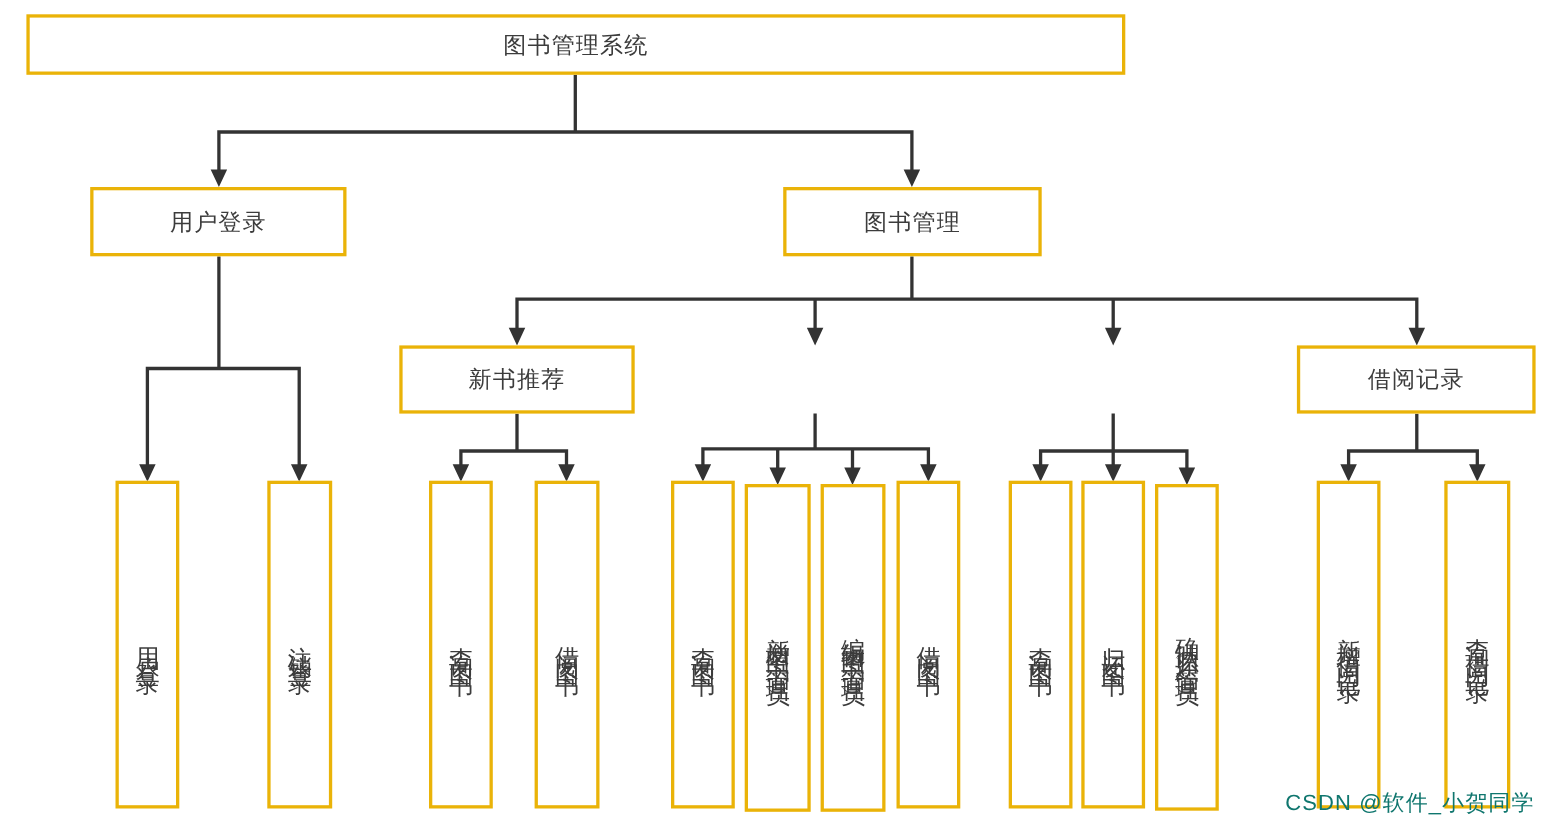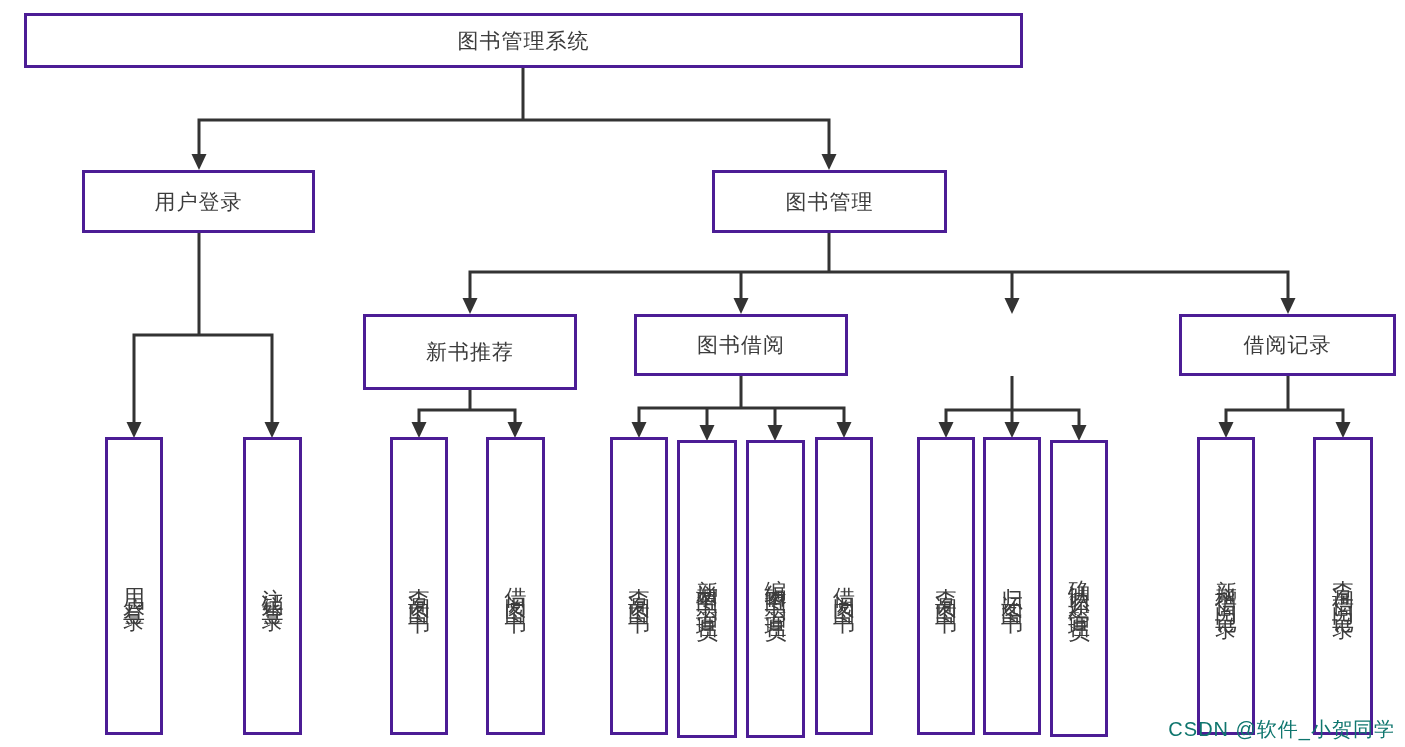--- a/index.html
+++ b/index.html
@@ -18,21 +18,21 @@
   svg.lines {
     position: absolute;
     left: 0;
     top: 0;
     width: 1405px;
     height: 747px;
   }
   .node {
     position: absolute;
     box-sizing: border-box;
-    border: 3px solid #4c1d95;
+    border: 3px solid #eab308;
     background: #ffffff;
     display: flex;
     align-items: center;
     justify-content: center;
     color: #3c3c3c;
   }
   .hnode {
     font-size: 21px;
     letter-spacing: 1px;
   }
@@ -96,25 +96,22 @@
     <span>图书管理系统</span>
   </div>
 
   <div class="node hnode" style="left:82px; top:170px; width:233px; height:63px;">
     <span>用户登录</span>
   </div>
   <div class="node hnode" style="left:712px; top:170px; width:235px; height:63px;">
     <span>图书管理</span>
   </div>
 
-  <div class="node hnode" style="left:363px; top:314px; width:214px; height:76px;text-align:center;">
+  <div class="node hnode" style="left:363px; top:314px; width:214px; height:62px;text-align:center;">
     <span>新书推荐</span>
-  </div>
-  <div class="node hnode" style="left:634px; top:314px; width:214px; height:62px;">
-    <span>图书借阅</span>
   </div>
   <div class="node hnode" style="left:1179px; top:314px; width:217px; height:62px;">
     <span>借阅记录</span>
   </div>
 
   <div class="node vnode" style="left:105px; top:437px; width:58px; height:298px;">
     <span class="vtext">用户登录</span>
   </div>
   <div class="node vnode" style="left:243px; top:437px; width:59px; height:298px;">
     <span class="vtext">注销登录</span>

